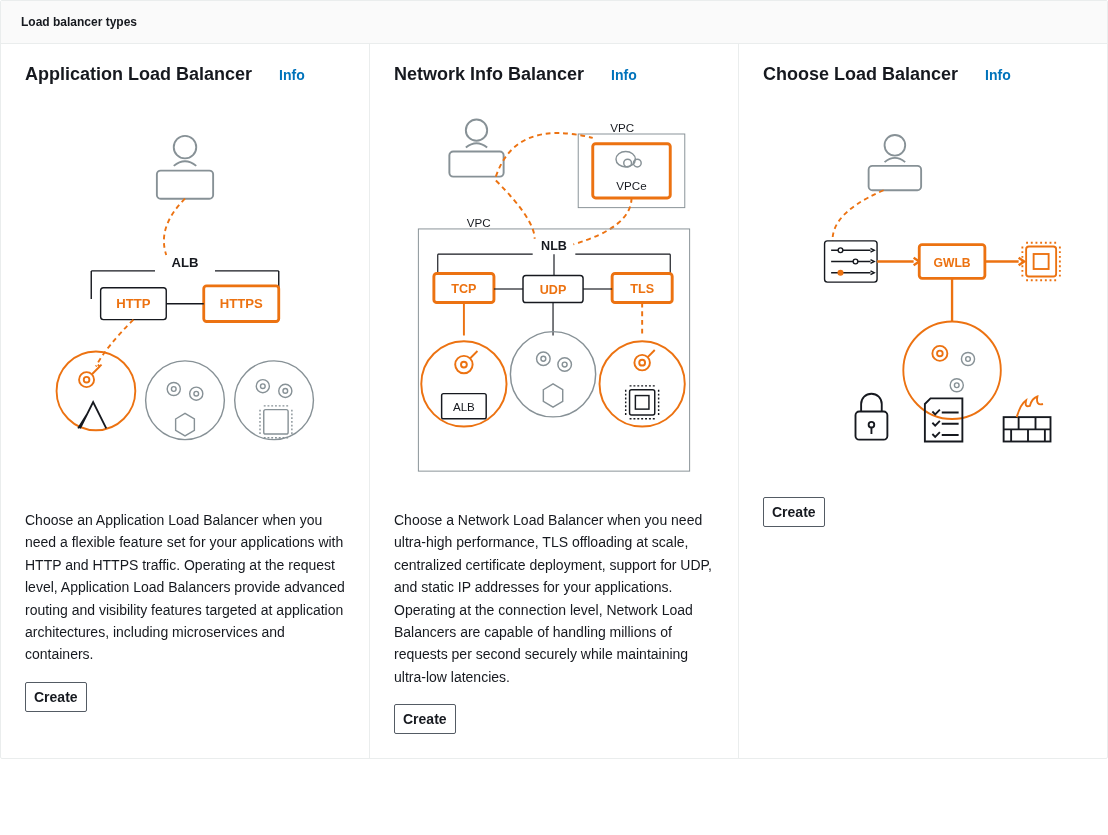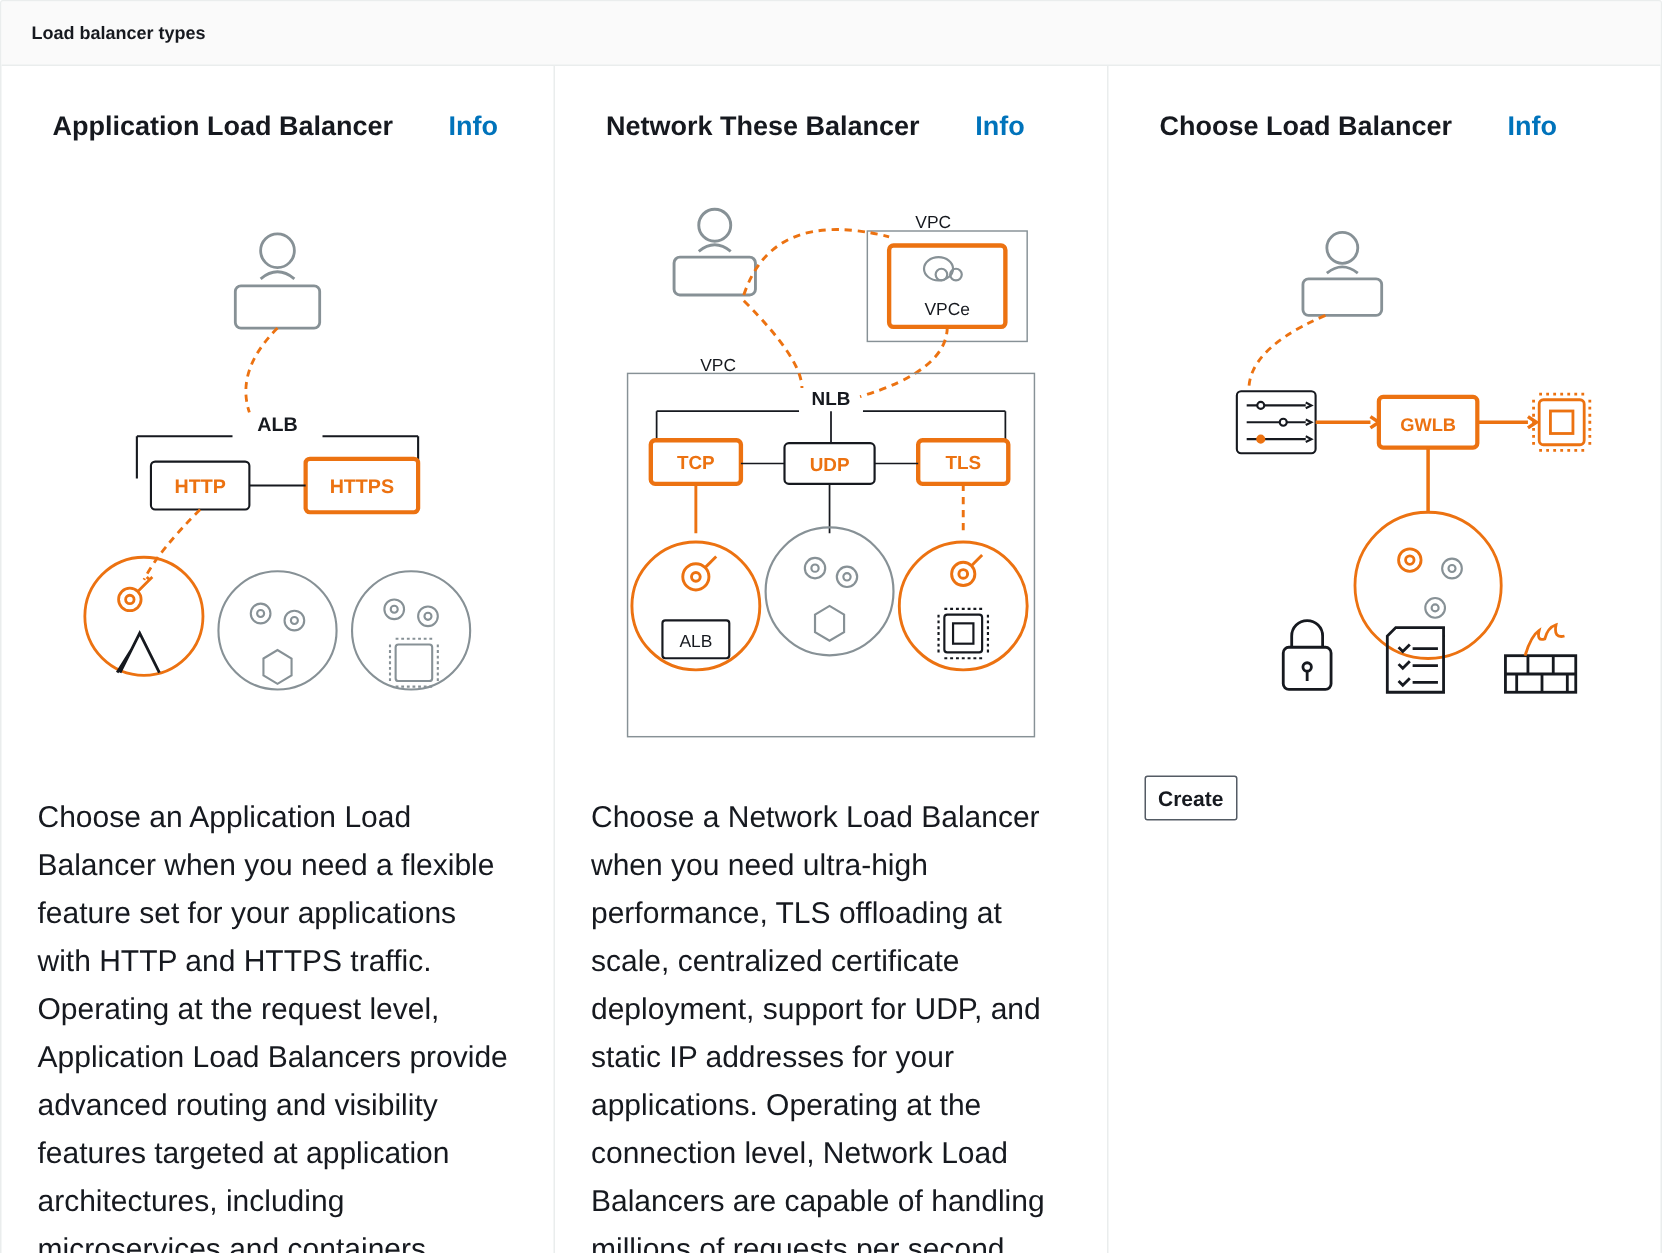--- a/index.html
+++ b/index.html
@@ -37,40 +37,40 @@
     flex-direction: column;
   }
   .card:last-child { border-right: none; }
   .card-title {
     display: flex;
     align-items: baseline;
     gap: 8px;
     margin-bottom: 12px;
   }
   .card-title h2 {
-    margin: 10px;
+    margin: 0;
     font-size: 18px;
     font-weight: 700;
   }
   .info-link {
     color: #0073bb;
-    font-size: 18px;
+    font-size: 14px;
     font-weight: 700;
     cursor: pointer;
     padding-left: 19px;
   }
   .diagram {
     height: 400px;
     display: flex;
     align-items: center;
     justify-content: center;
   }
   .diagram svg { max-width: 100%; height: auto; }
   .desc {
-    font-size: 20px;
+    font-size: 14px;
     line-height: 1.6;
     color: #16191f;
     margin: 12px 0 16px;
   }
   .create-btn {
     align-self: flex-start;
     border: 1px solid #545b64;
     background: #fff;
     padding: 6px 8px;
     font-size: 14px;
@@ -149,21 +149,21 @@
             <path d="M244 306 h26 M244 340 h26 M240 310 v26 M274 310 v26" stroke-dasharray="2 2"></path>
           </g>
         </svg>
       </div>
       <p class="desc">Choose an Application Load Balancer when you need a flexible feature set for your applications with HTTP and HTTPS traffic. Operating at the request level, Application Load Balancers provide advanced routing and visibility features targeted at application architectures, including microservices and containers.</p>
       <button class="create-btn">Create</button>
     </div>
 
     <div class="card">
       <div class="card-title">
-        <h2>Network These Balancer</h2>
+        <h2>Network Info Balancer</h2>
         <span class="info-link">Info</span>
       </div>
       <div class="diagram">
         <svg viewBox="0 0 320 400" width="310">
 
           <g stroke="#879196" stroke-width="2" fill="none">
             <circle cx="80" cy="28" r="11"></circle>
             <path d="M69 46 q11 -9 22 0"></path>
             <rect x="52" y="50" width="56" height="26" rx="4"></rect>
           </g>

